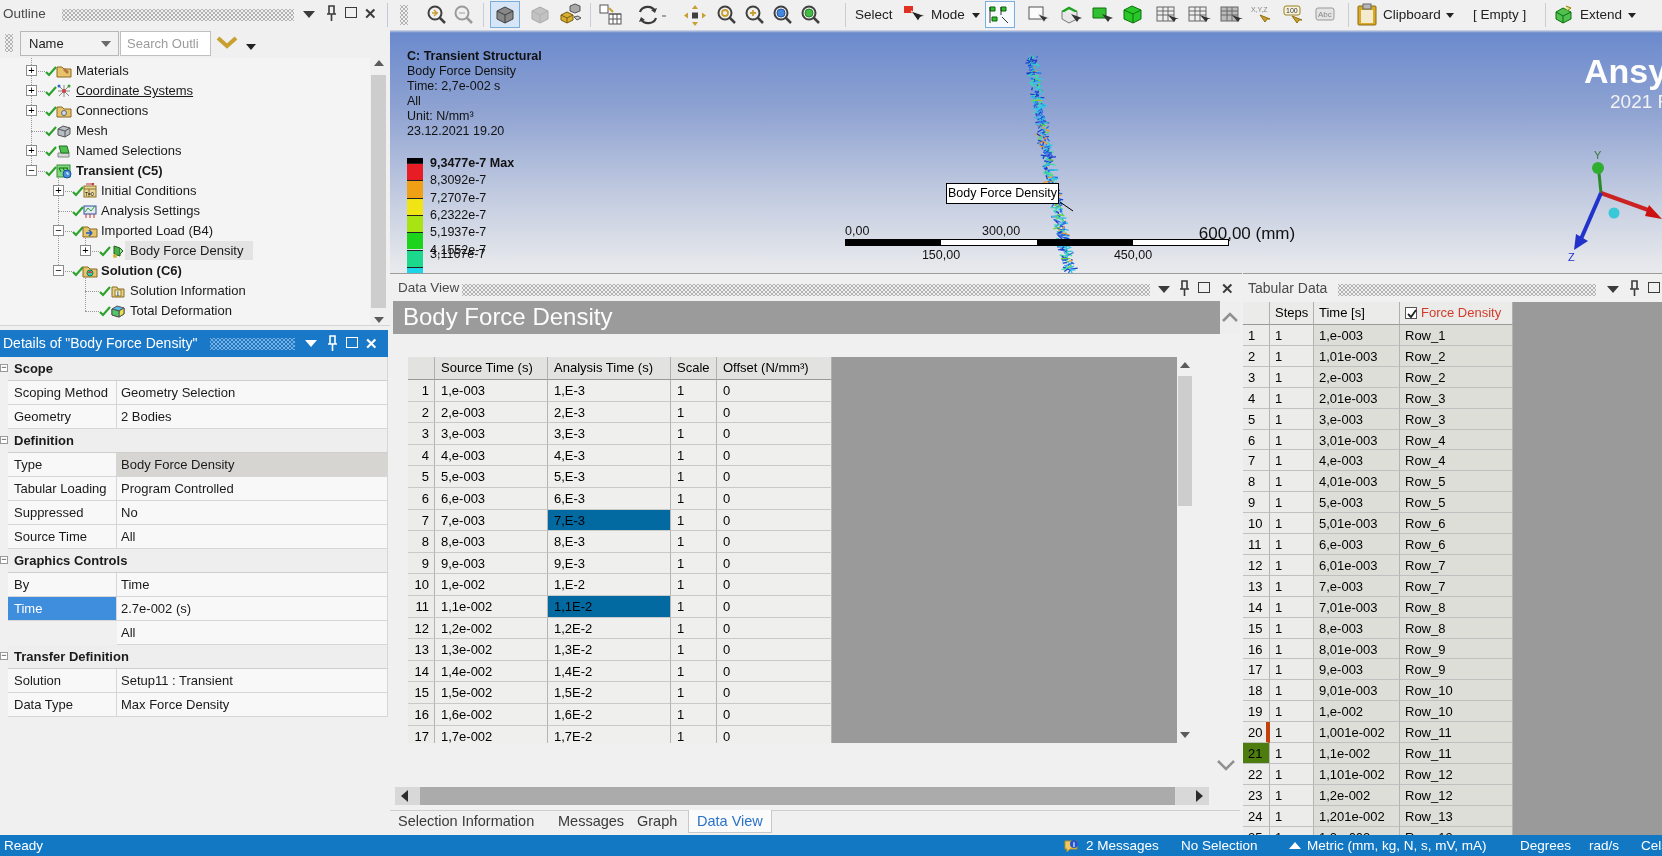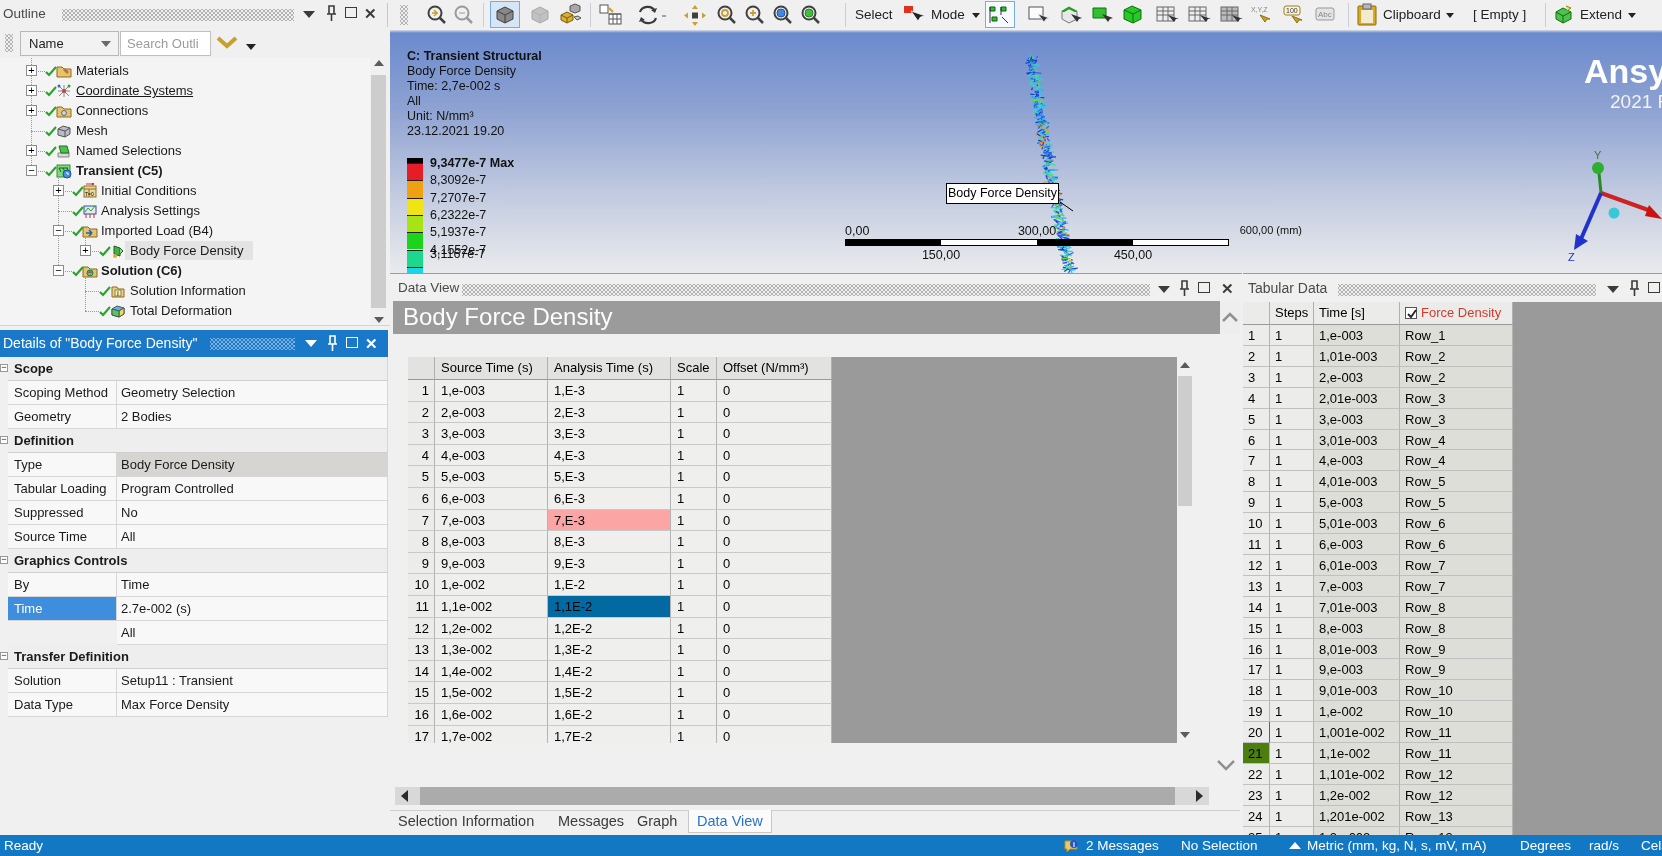--- a/index.html
+++ b/index.html
@@ -844,22 +844,22 @@
         <text x="18" y="121" font-size="11" fill="#2233cc">Z</text>
         <circle cx="64" cy="73" r="5.5" fill="#38c8d8"></circle>
       </svg>
 
   <div style="position:absolute;left:1194px;top:22px;font-size:34px;font-weight:bold;color:#fdfdfd;white-space:nowrap;">Ansys</div>
   <div style="position:absolute;left:1220px;top:61px;font-size:19px;color:#f2f2f4;white-space:nowrap;">2021 R</div>
 <div style="position:absolute;left:455px;top:209px;width:384px;height:7px;border:1px solid #000;background:#fff;"></div>
       <div style="position:absolute;left:455px;top:209px;width:96px;height:7px;background:#000;"></div>
       <div style="position:absolute;left:647px;top:209px;width:96px;height:7px;background:#000;"></div>
       <div style="position:absolute;left:455px;top:194px;font-size:12.5px;color:#111;">0,00</div>
-      <div style="position:absolute;left:592px;top:194px;width:110px;text-align:center;font-size:12.5px;color:#111;white-space:nowrap;">300,00</div>
-      <div style="position:absolute;left:802px;top:194px;width:110px;text-align:right;font-size:11px;color:#111;white-space:nowrap;">600,00 (mm)</div>
+      <div style="position:absolute;left:592px;top:194px;width:110px;font-size:12.5px;color:#111;white-space:nowrap;">300,00</div>
+      <div style="position:absolute;left:802px;top:194px;width:110px;text-align:center;font-size:17px;color:#111;white-space:nowrap;">600,00 (mm)</div>
       <div style="position:absolute;left:516px;top:218px;width:70px;text-align:center;font-size:12.5px;color:#111;">150,00</div>
       <div style="position:absolute;left:708px;top:218px;width:70px;text-align:center;font-size:12.5px;color:#111;">450,00</div>
     </div>
 
 <div class="abs" style="left:390px;top:273px;width:850px;height:560px;background:#f0f0f0;"></div>
 <div class="abs" style="left:390px;top:273px;width:852px;height:1px;background:#9c9c9c;"></div>
 <div class="abs" style="left:398px;top:280px;font-size:13.5px;color:#4a4a4a;">Data View</div>
 <div class="abs dots" style="left:462px;top:284px;width:688px;height:12px;"></div>
 <div class="abs" style="left:1158px;top:286px;width:0;height:0;border-left:6px solid transparent;border-right:6px solid transparent;border-top:7px solid #3b3b3b;"></div>
 <svg class="abs" style="left:1179px;top:280px;" width="12" height="18">
@@ -909,21 +909,21 @@
       <div style="position:absolute;left:140px;top:109px;width:123px;height:22px;background:#efefed;border-right:1px solid #b4b4b4;border-bottom:1px solid #c9c9c9;overflow:hidden;white-space:nowrap;padding:3px 0 0 6px;">5,E-3</div>
       <div style="position:absolute;left:263px;top:109px;width:46px;height:22px;background:#efefed;border-right:1px solid #b4b4b4;border-bottom:1px solid #c9c9c9;overflow:hidden;white-space:nowrap;padding:3px 0 0 6px;">1</div>
       <div style="position:absolute;left:309px;top:109px;width:115px;height:22px;background:#efefed;border-right:1px solid #b4b4b4;border-bottom:1px solid #c9c9c9;overflow:hidden;white-space:nowrap;padding:3px 0 0 6px;">0</div>
       <div style="position:absolute;left:0px;top:131px;width:27px;height:22px;background:#ececea;border-right:1px solid #b4b4b4;border-bottom:1px solid #c9c9c9;overflow:hidden;white-space:nowrap;text-align:right;padding:3px 5px 0 0;">6</div>
       <div style="position:absolute;left:27px;top:131px;width:113px;height:22px;background:#efefed;border-right:1px solid #b4b4b4;border-bottom:1px solid #c9c9c9;overflow:hidden;white-space:nowrap;padding:3px 0 0 6px;">6,e-003</div>
       <div style="position:absolute;left:140px;top:131px;width:123px;height:22px;background:#efefed;border-right:1px solid #b4b4b4;border-bottom:1px solid #c9c9c9;overflow:hidden;white-space:nowrap;padding:3px 0 0 6px;">6,E-3</div>
       <div style="position:absolute;left:263px;top:131px;width:46px;height:22px;background:#efefed;border-right:1px solid #b4b4b4;border-bottom:1px solid #c9c9c9;overflow:hidden;white-space:nowrap;padding:3px 0 0 6px;">1</div>
       <div style="position:absolute;left:309px;top:131px;width:115px;height:22px;background:#efefed;border-right:1px solid #b4b4b4;border-bottom:1px solid #c9c9c9;overflow:hidden;white-space:nowrap;padding:3px 0 0 6px;">0</div>
       <div style="position:absolute;left:0px;top:153px;width:27px;height:21px;background:#ececea;border-right:1px solid #b4b4b4;border-bottom:1px solid #c9c9c9;overflow:hidden;white-space:nowrap;text-align:right;padding:3px 5px 0 0;">7</div>
       <div style="position:absolute;left:27px;top:153px;width:113px;height:21px;background:#efefed;border-right:1px solid #b4b4b4;border-bottom:1px solid #c9c9c9;overflow:hidden;white-space:nowrap;padding:3px 0 0 6px;">7,e-003</div>
-      <div style="position:absolute;left:140px;top:153px;width:123px;height:21px;background:#fca5a5;border-right:1px solid #b4b4b4;border-bottom:1px solid #c9c9c9;overflow:hidden;white-space:nowrap;padding:3px 0 0 6px;">7,E-3</div>
+      <div style="position:absolute;left:140px;top:153px;width:123px;height:21px;background:#0369a1;border-right:1px solid #b4b4b4;border-bottom:1px solid #c9c9c9;overflow:hidden;white-space:nowrap;padding:3px 0 0 6px;">7,E-3</div>
       <div style="position:absolute;left:263px;top:153px;width:46px;height:21px;background:#efefed;border-right:1px solid #b4b4b4;border-bottom:1px solid #c9c9c9;overflow:hidden;white-space:nowrap;padding:3px 0 0 6px;">1</div>
       <div style="position:absolute;left:309px;top:153px;width:115px;height:21px;background:#efefed;border-right:1px solid #b4b4b4;border-bottom:1px solid #c9c9c9;overflow:hidden;white-space:nowrap;padding:3px 0 0 6px;">0</div>
       <div style="position:absolute;left:0px;top:174px;width:27px;height:22px;background:#ececea;border-right:1px solid #b4b4b4;border-bottom:1px solid #c9c9c9;overflow:hidden;white-space:nowrap;text-align:right;padding:3px 5px 0 0;">8</div>
       <div style="position:absolute;left:27px;top:174px;width:113px;height:22px;background:#efefed;border-right:1px solid #b4b4b4;border-bottom:1px solid #c9c9c9;overflow:hidden;white-space:nowrap;padding:3px 0 0 6px;">8,e-003</div>
       <div style="position:absolute;left:140px;top:174px;width:123px;height:22px;background:#efefed;border-right:1px solid #b4b4b4;border-bottom:1px solid #c9c9c9;overflow:hidden;white-space:nowrap;padding:3px 0 0 6px;">8,E-3</div>
       <div style="position:absolute;left:263px;top:174px;width:46px;height:22px;background:#efefed;border-right:1px solid #b4b4b4;border-bottom:1px solid #c9c9c9;overflow:hidden;white-space:nowrap;padding:3px 0 0 6px;">1</div>
       <div style="position:absolute;left:309px;top:174px;width:115px;height:22px;background:#efefed;border-right:1px solid #b4b4b4;border-bottom:1px solid #c9c9c9;overflow:hidden;white-space:nowrap;padding:3px 0 0 6px;">0</div>
       <div style="position:absolute;left:0px;top:196px;width:27px;height:21px;background:#ececea;border-right:1px solid #b4b4b4;border-bottom:1px solid #c9c9c9;overflow:hidden;white-space:nowrap;text-align:right;padding:3px 5px 0 0;">9</div>
       <div style="position:absolute;left:27px;top:196px;width:113px;height:21px;background:#efefed;border-right:1px solid #b4b4b4;border-bottom:1px solid #c9c9c9;overflow:hidden;white-space:nowrap;padding:3px 0 0 6px;">9,e-003</div>
       <div style="position:absolute;left:140px;top:196px;width:123px;height:21px;background:#efefed;border-right:1px solid #b4b4b4;border-bottom:1px solid #c9c9c9;overflow:hidden;white-space:nowrap;padding:3px 0 0 6px;">9,E-3</div>
@@ -1080,21 +1080,21 @@
       <div style="position:absolute;left:71px;top:357px;width:86px;height:21px;background:#deded9;border-right:1px solid #b4b4b4;border-bottom:1px solid #c0c0c0;overflow:hidden;white-space:nowrap;padding:3px 0 0 5px;">9,e-003</div>
       <div style="position:absolute;left:157px;top:357px;width:113px;height:21px;background:#deded9;border-right:1px solid #b4b4b4;border-bottom:1px solid #c0c0c0;overflow:hidden;white-space:nowrap;padding:3px 0 0 5px;">Row_9</div>
       <div style="position:absolute;left:0px;top:378px;width:27px;height:21px;background:#ececea;border-right:1px solid #b4b4b4;border-bottom:1px solid #c0c0c0;overflow:hidden;white-space:nowrap;padding:3px 0 0 5px;">18</div>
       <div style="position:absolute;left:27px;top:378px;width:44px;height:21px;background:#ececea;border-right:1px solid #b4b4b4;border-bottom:1px solid #c0c0c0;overflow:hidden;white-space:nowrap;padding:3px 0 0 5px;">1</div>
       <div style="position:absolute;left:71px;top:378px;width:86px;height:21px;background:#deded9;border-right:1px solid #b4b4b4;border-bottom:1px solid #c0c0c0;overflow:hidden;white-space:nowrap;padding:3px 0 0 5px;">9,01e-003</div>
       <div style="position:absolute;left:157px;top:378px;width:113px;height:21px;background:#deded9;border-right:1px solid #b4b4b4;border-bottom:1px solid #c0c0c0;overflow:hidden;white-space:nowrap;padding:3px 0 0 5px;">Row_10</div>
       <div style="position:absolute;left:0px;top:399px;width:27px;height:21px;background:#ececea;border-right:1px solid #b4b4b4;border-bottom:1px solid #c0c0c0;overflow:hidden;white-space:nowrap;padding:3px 0 0 5px;">19</div>
       <div style="position:absolute;left:27px;top:399px;width:44px;height:21px;background:#ececea;border-right:1px solid #b4b4b4;border-bottom:1px solid #c0c0c0;overflow:hidden;white-space:nowrap;padding:3px 0 0 5px;">1</div>
       <div style="position:absolute;left:71px;top:399px;width:86px;height:21px;background:#deded9;border-right:1px solid #b4b4b4;border-bottom:1px solid #c0c0c0;overflow:hidden;white-space:nowrap;padding:3px 0 0 5px;">1,e-002</div>
       <div style="position:absolute;left:157px;top:399px;width:113px;height:21px;background:#deded9;border-right:1px solid #b4b4b4;border-bottom:1px solid #c0c0c0;overflow:hidden;white-space:nowrap;padding:3px 0 0 5px;">Row_10</div>
-      <div style="position:absolute;left:0px;top:420px;width:27px;height:21px;background:#ececea;border-right:1px solid #c2410c;border-bottom:1px solid #c0c0c0;overflow:hidden;white-space:nowrap;padding:3px 0 0 5px;">20</div>
+      <div style="position:absolute;left:0px;top:420px;width:27px;height:21px;background:#ececea;border-right:4px solid #c2410c;border-bottom:1px solid #c0c0c0;overflow:hidden;white-space:nowrap;padding:3px 0 0 5px;">20</div>
       <div style="position:absolute;left:27px;top:420px;width:44px;height:21px;background:#ececea;border-right:1px solid #b4b4b4;border-bottom:1px solid #c0c0c0;overflow:hidden;white-space:nowrap;padding:3px 0 0 5px;">1</div>
       <div style="position:absolute;left:71px;top:420px;width:86px;height:21px;background:#deded9;border-right:1px solid #b4b4b4;border-bottom:1px solid #c0c0c0;overflow:hidden;white-space:nowrap;padding:3px 0 0 5px;">1,001e-002</div>
       <div style="position:absolute;left:157px;top:420px;width:113px;height:21px;background:#deded9;border-right:1px solid #b4b4b4;border-bottom:1px solid #c0c0c0;overflow:hidden;white-space:nowrap;padding:3px 0 0 5px;">Row_11</div>
       <div style="position:absolute;left:0px;top:441px;width:27px;height:21px;background:#4d7c0f;border-right:1px solid #b4b4b4;border-bottom:1px solid #c0c0c0;overflow:hidden;white-space:nowrap;padding:3px 0 0 5px;">21</div>
       <div style="position:absolute;left:27px;top:441px;width:44px;height:21px;background:#ececea;border-right:1px solid #b4b4b4;border-bottom:1px solid #c0c0c0;overflow:hidden;white-space:nowrap;padding:3px 0 0 5px;">1</div>
       <div style="position:absolute;left:71px;top:441px;width:86px;height:21px;background:#deded9;border-right:1px solid #b4b4b4;border-bottom:1px solid #c0c0c0;overflow:hidden;white-space:nowrap;padding:3px 0 0 5px;">1,1e-002</div>
       <div style="position:absolute;left:157px;top:441px;width:113px;height:21px;background:#deded9;border-right:1px solid #b4b4b4;border-bottom:1px solid #c0c0c0;overflow:hidden;white-space:nowrap;padding:3px 0 0 5px;">Row_11</div>
       <div style="position:absolute;left:0px;top:462px;width:27px;height:21px;background:#ececea;border-right:1px solid #b4b4b4;border-bottom:1px solid #c0c0c0;overflow:hidden;white-space:nowrap;padding:3px 0 0 5px;">22</div>
       <div style="position:absolute;left:27px;top:462px;width:44px;height:21px;background:#ececea;border-right:1px solid #b4b4b4;border-bottom:1px solid #c0c0c0;overflow:hidden;white-space:nowrap;padding:3px 0 0 5px;">1</div>
       <div style="position:absolute;left:71px;top:462px;width:86px;height:21px;background:#deded9;border-right:1px solid #b4b4b4;border-bottom:1px solid #c0c0c0;overflow:hidden;white-space:nowrap;padding:3px 0 0 5px;">1,101e-002</div>

